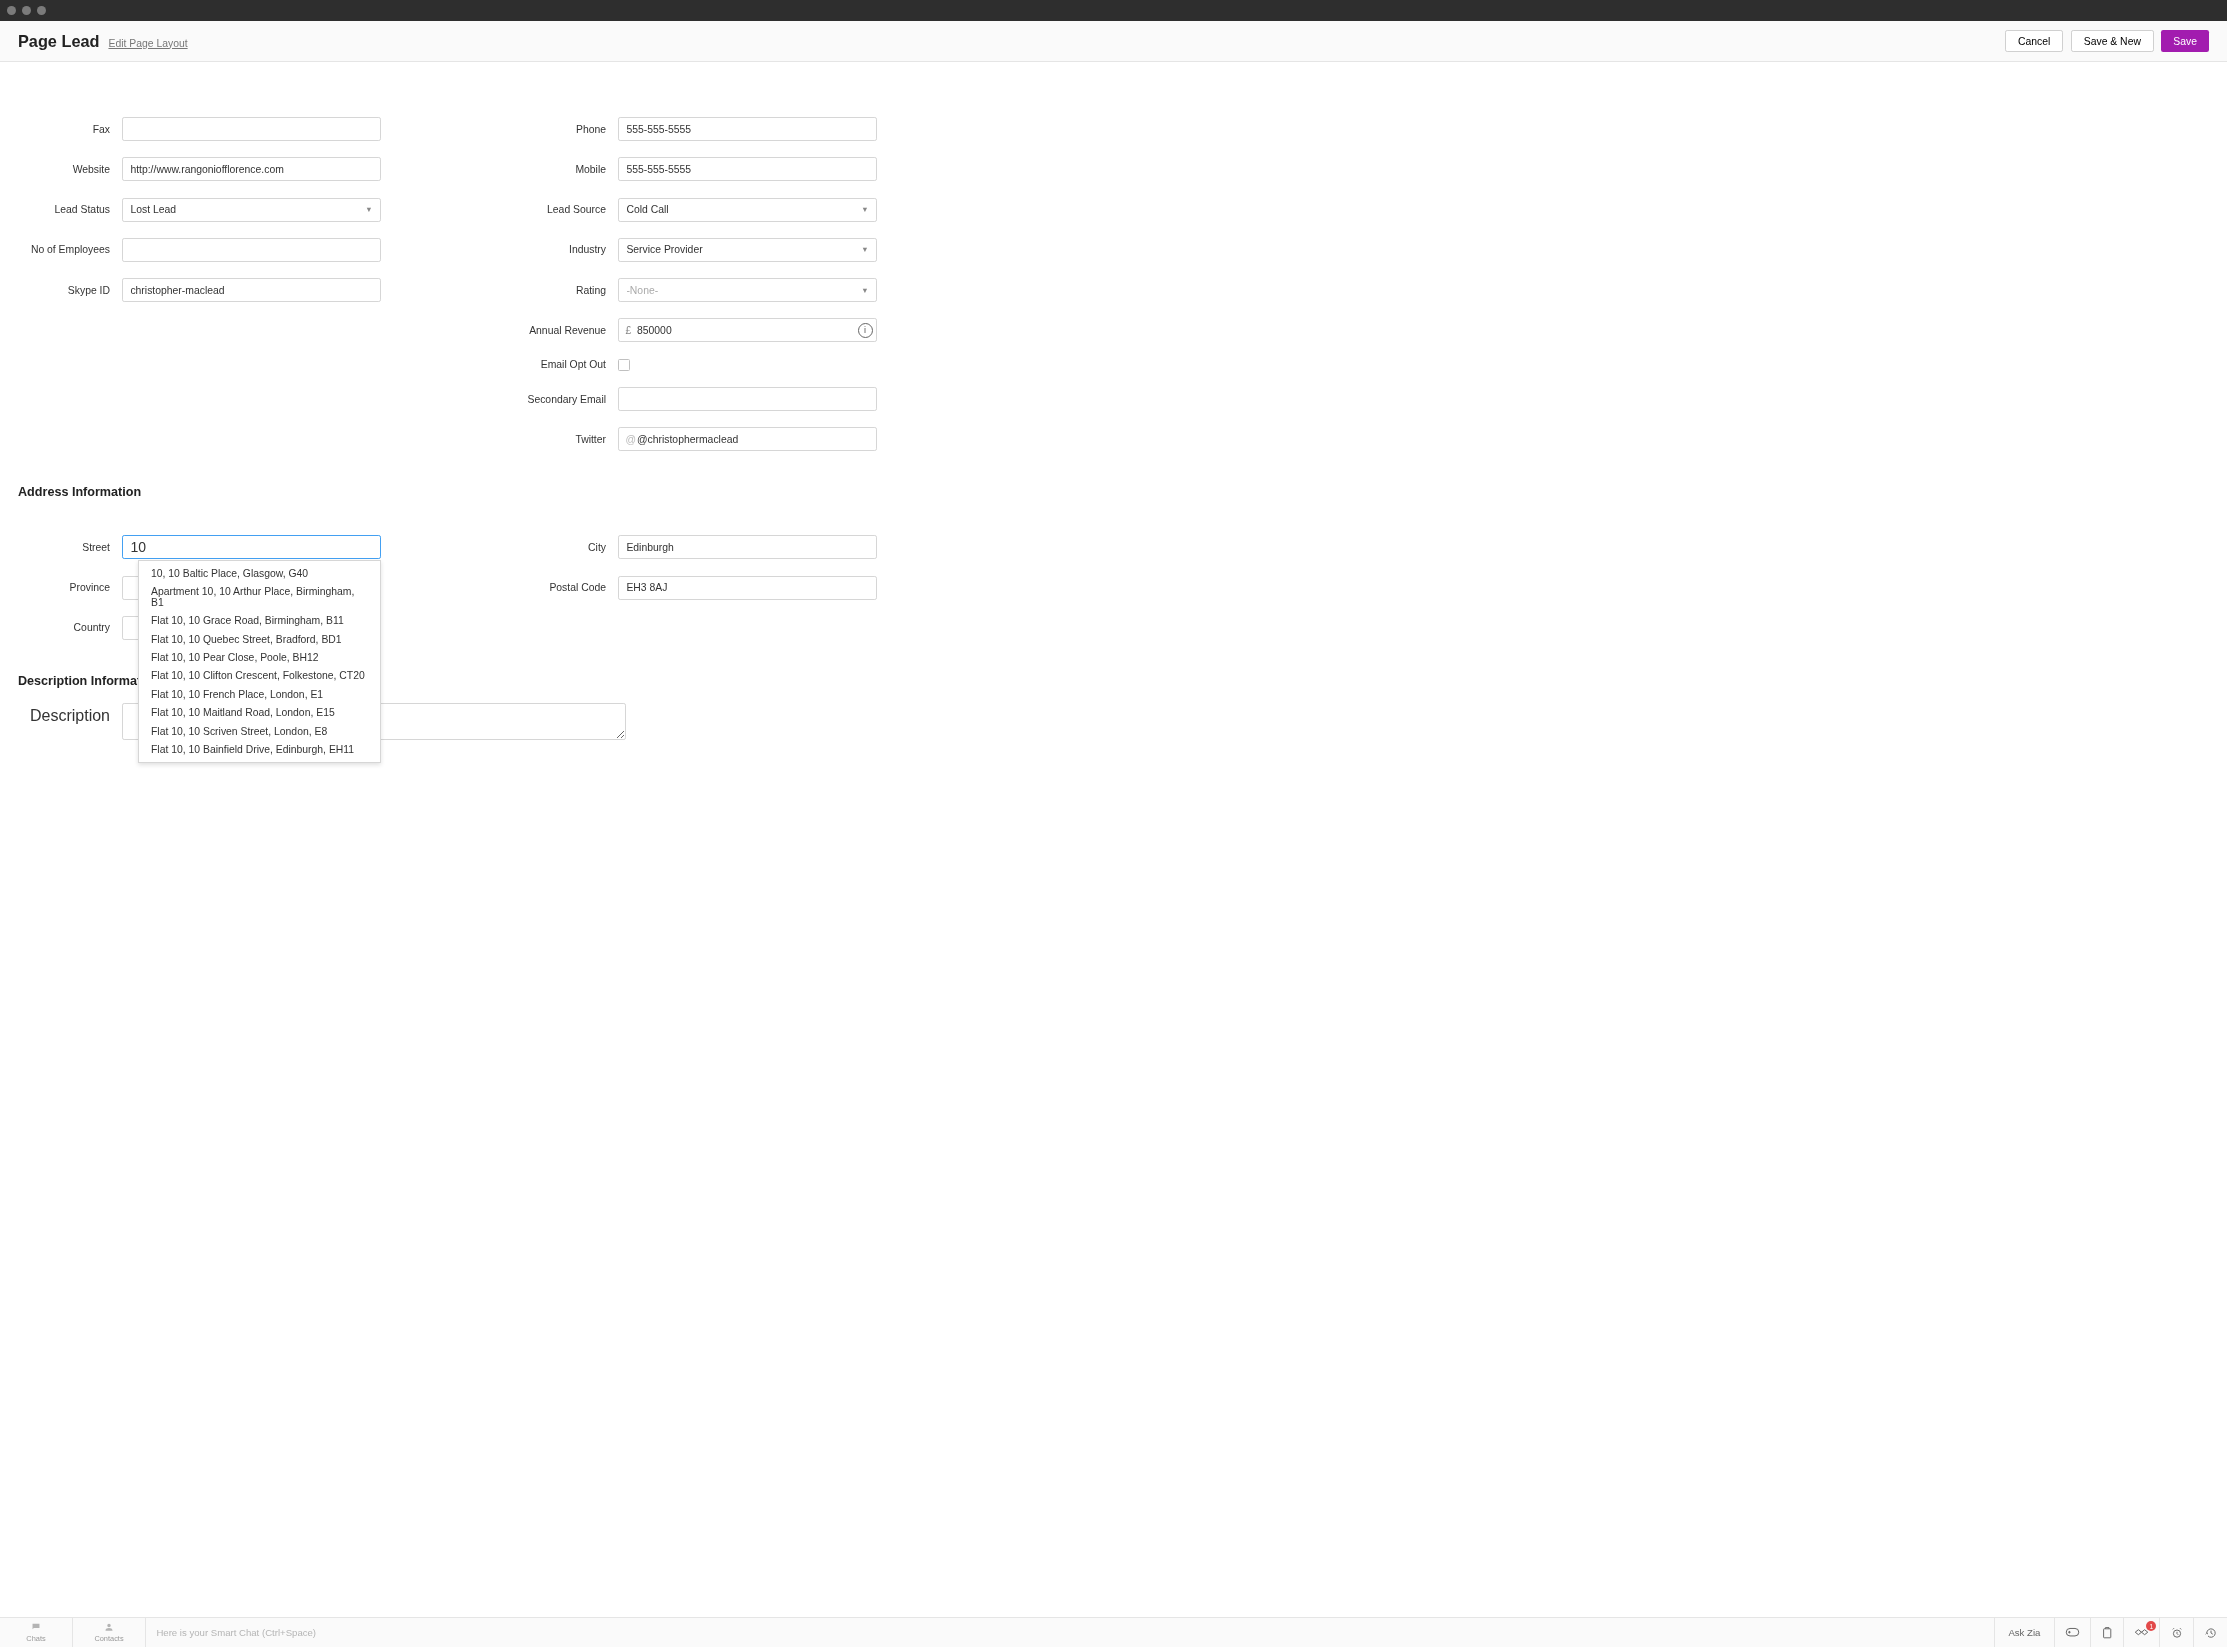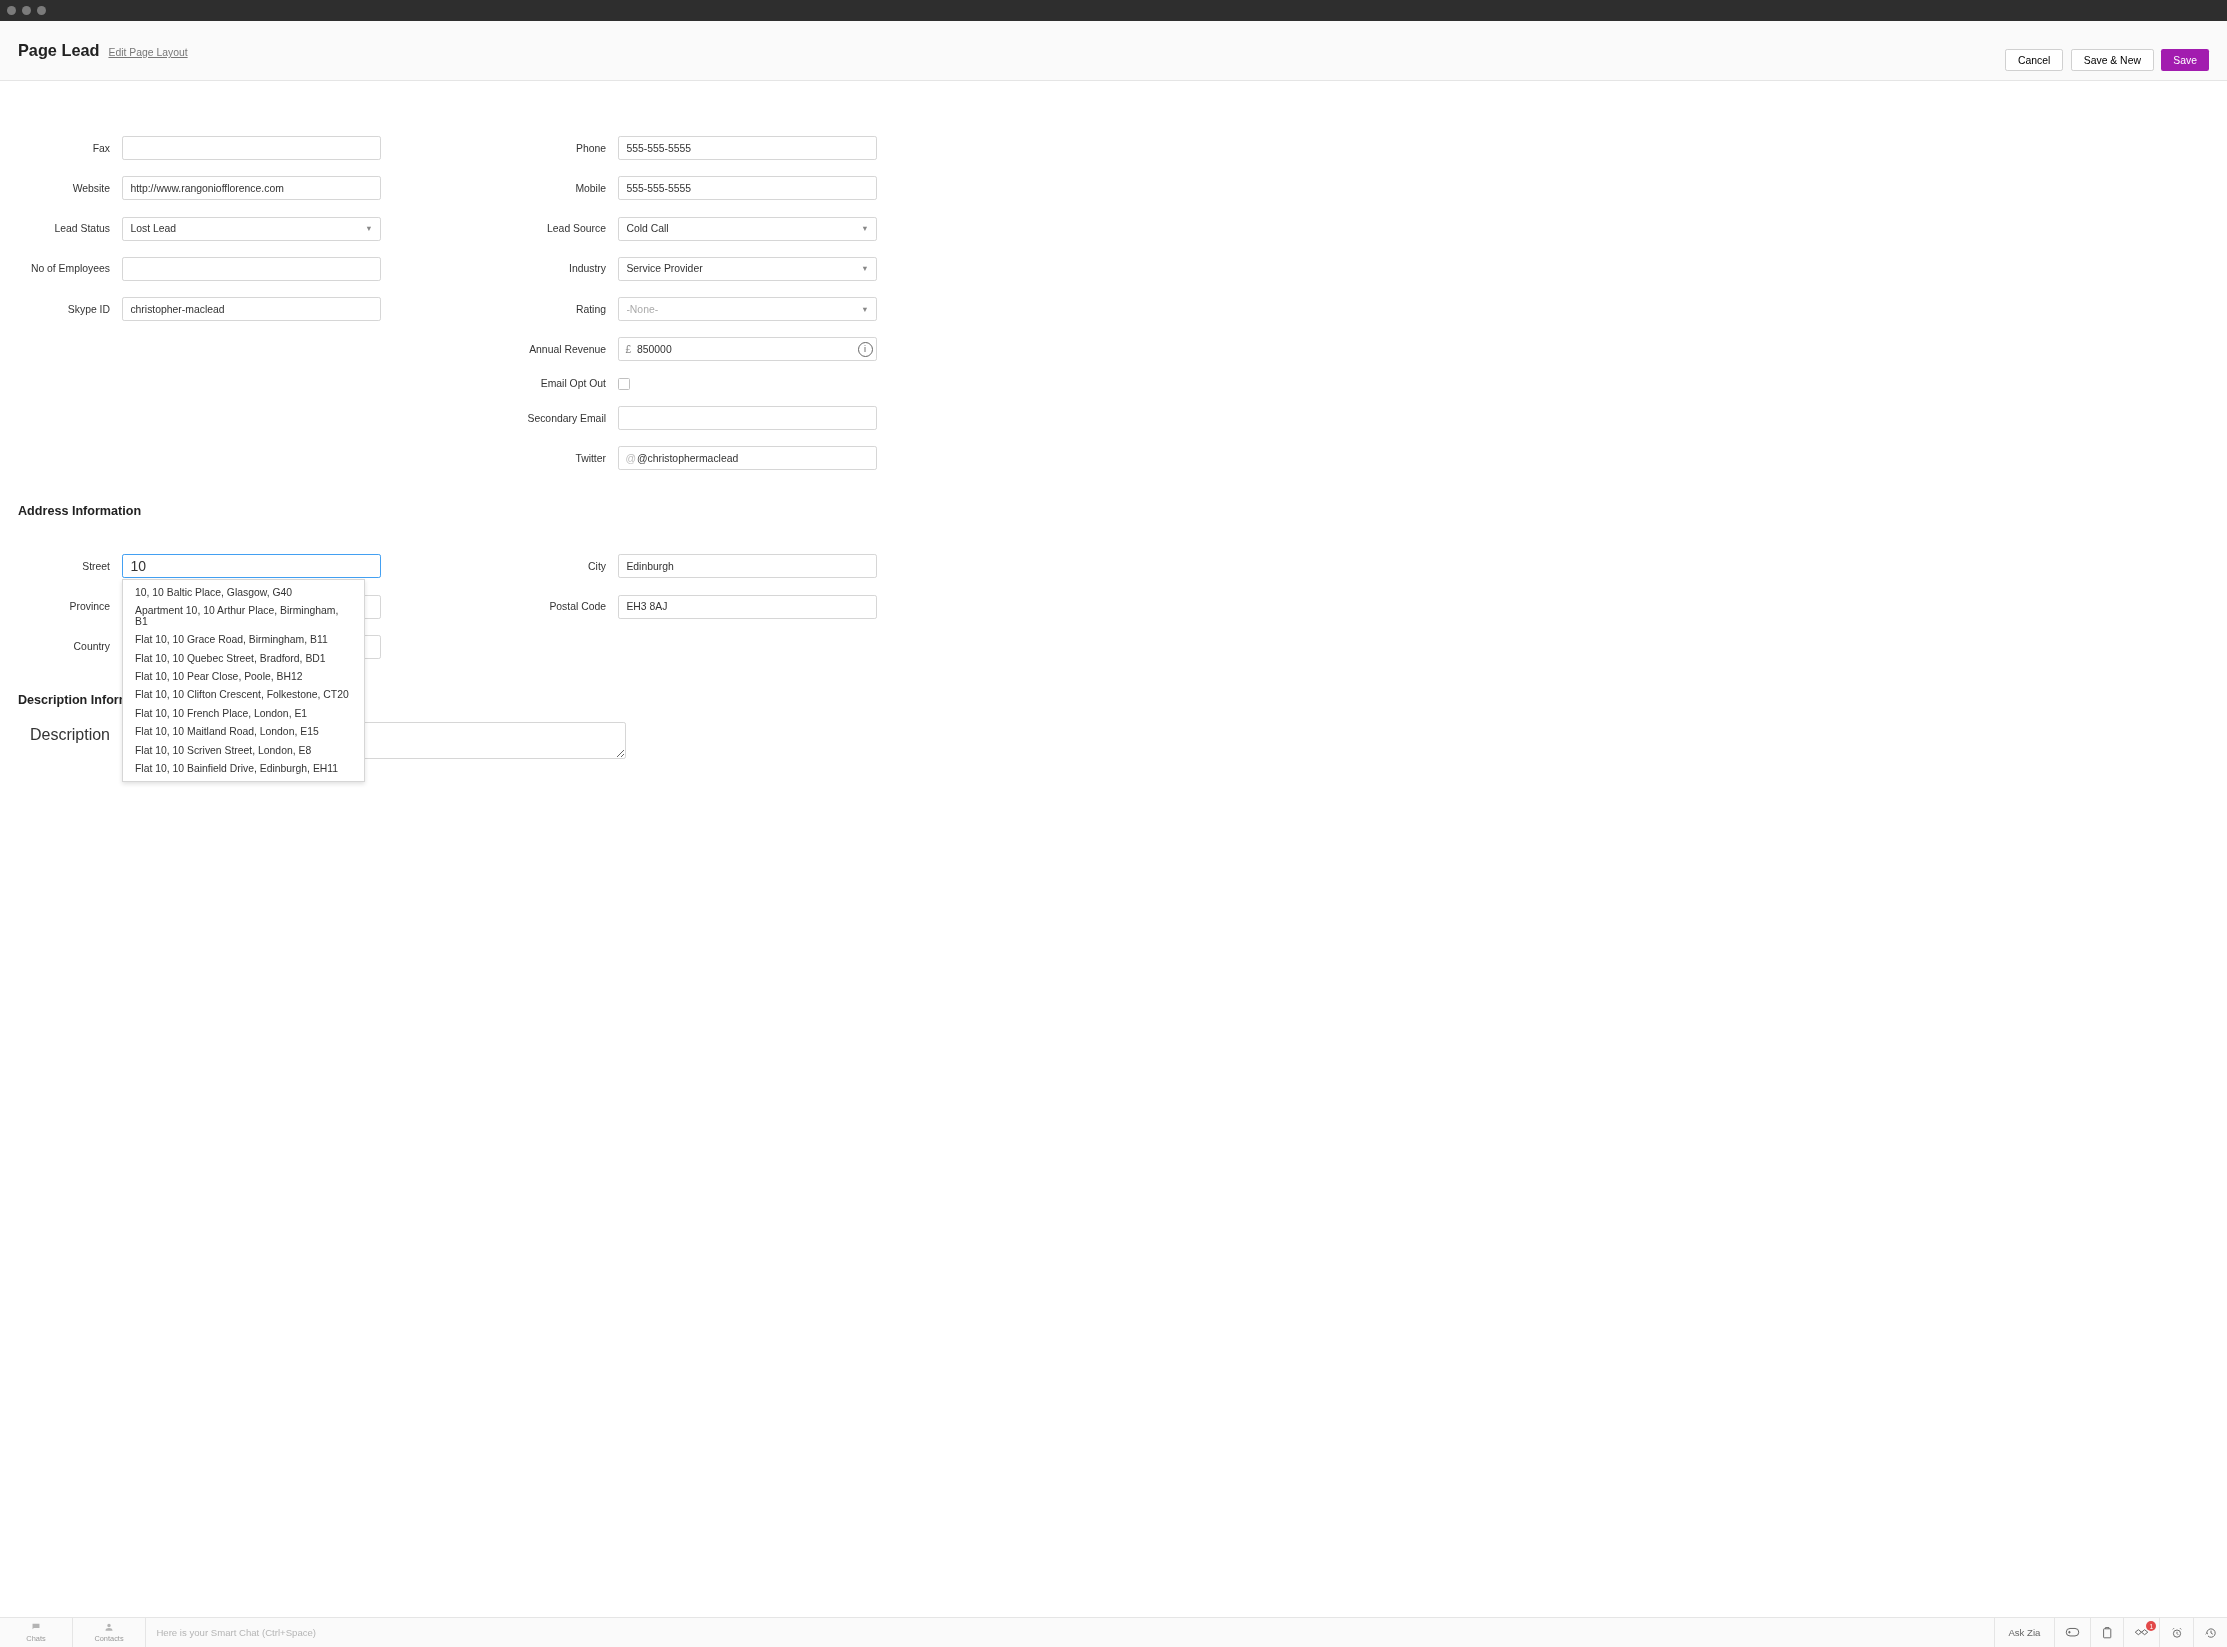--- a/index.html
+++ b/index.html
@@ -4,21 +4,21 @@
 <style>
   * { box-sizing: border-box; margin: 0; padding: 0; font-family: -apple-system, BlinkMacSystemFont, "Segoe UI", Helvetica, Arial, sans-serif; }
   html, body { height: 100%; background:#fff; color:#222; font-size:10.4px; }
   .window { display:flex; flex-direction:column; height:100vh; }
   .titlebar { height:21px; background:#2e2e2e; display:flex; align-items:center; padding:0 7.4px; }
   .tb-dot { width:9px; height:9px; border-radius:50%; background:#7b7b7b; margin-right:6px; }
   .header-row { display:flex; align-items:center; justify-content:space-between; padding:9px 18px; border-bottom:0.7px solid #e5e5e5; background:#fafafa; }
   .header-left { display:flex; align-items:baseline; gap:9px;}
   .page-title { font-size:16.3px; font-weight:600; color:#222; }
   .edit-layout { font-size:10.4px; color:#777; text-decoration:underline; cursor:pointer;}
-  .header-buttons { display:flex; gap:7.4px;margin-top:19px;}
+  .header-buttons { display:flex; gap:7.4px;}
   .btn { height:22px; padding:0 12px; border:0.7px solid #d0d0d0; background:#fff; border-radius:2.2px; font-size:10.4px; cursor:pointer;}
   .btn.primary { background:#a21caf; color:#fff; border:none;}
   .content { flex:1; overflow:auto; padding:19px 18px 30px 18px; }
   .form-area { display:flex; gap:133px;margin-top:36px; }
   .col { display:flex; flex-direction:column; gap:16.3px; width:363px; }
   .field { display:flex; align-items:center; }
   .field label { width:104px; text-align:right; padding-right:12px; font-size:10.4px; color:#333;}
   .input, .select, .textarea { flex:1; height:24px; border:0.7px solid #d6d6d6; border-radius:2.2px; padding:0 7.4px; font-size:10.4px; color:#333; background:#fff;}
   .select { display:flex; align-items:center; justify-content:space-between; cursor:pointer;}
   .chev { color:#888; font-size:7.4px;}
@@ -30,21 +30,21 @@
   .currency-wrap .info { position:absolute; right:4.4px; width:15px; height:15px; border:1px solid #666; border-radius:50%; display:flex; align-items:center; justify-content:center; font-size:9px; color:#555; cursor:pointer;}
   .twitter-wrap { flex:1; position:relative; display:flex; align-items:center;}
   .twitter-wrap .at { position:absolute; left:7.4px; color:#bbb;}
   .twitter-wrap .input { padding-left:18px; width:100%;}
   .section-title { font-size:12.6px; font-weight:600; margin:34px 0 15px 0; }
   .desc-row { display:flex; align-items:flex-start;}
   .desc-row label { width:104px; text-align:right; padding-right:12px; font-size:16px; color:#333; padding-top:4.4px;}
   .textarea { height:37px; resize:both; padding:4.4px 7.4px; width:504px; flex:none;}
   .street-wrap { position:relative; flex:1;}
   .street-input { width:100%; height:24px; border:1.1px solid #43a0f2; border-radius:2.2px; padding:0 7.4px; font-size:14px; color:#333;}
-  .dropdown { position:absolute; left:0; top:24.5px; width:243px; background:#fff; border:0.7px solid #d6d6d6; box-shadow:0 1.5px 4.4px rgba(0,0,0,.12); z-index:40; padding:3px 0;}
+  .dropdown { position:absolute; left:16px; top:24.5px; width:243px; background:#fff; border:0.7px solid #d6d6d6; box-shadow:0 1.5px 4.4px rgba(0,0,0,.12); z-index:40; padding:3px 0;}
   .dropdown-item { padding:3.7px 12px; font-size:10.4px; color:#333; cursor:pointer;}
   .bottombar { height:30px; border-top:0.7px solid #e5e5e5; display:flex; align-items:stretch; background:#fafafa; font-size:9px;}
   .bb-tab { width:73px; display:flex; flex-direction:column; align-items:center; justify-content:center; border-right:0.7px solid #e5e5e5; color:#999; cursor:pointer;}
   .bb-tab svg { width:12px; height:10.4px; fill:#b4b4b4;}
   .bb-tab span { font-size:7.4px; margin-top:0.7px;}
   .smartchat { flex:1; display:flex; align-items:center; padding:0 10.4px; color:#b5b5b5; font-size:9.6px;}
   .bb-right { display:flex; align-items:stretch;}
   .bb-cell { display:flex; align-items:center; justify-content:center; border-left:0.7px solid #e5e5e5; padding:0 10.4px; cursor:pointer; color:#666;}
   .bb-cell.askzia { font-size:9.6px; padding:0 13.3px; position:relative;}
   .badge { position:absolute; top:3px; right:3px; width:10.4px; height:10.4px; border-radius:50%; background:#e24a4a; color:#fff; font-size:6.7px; display:flex; align-items:center; justify-content:center;}

